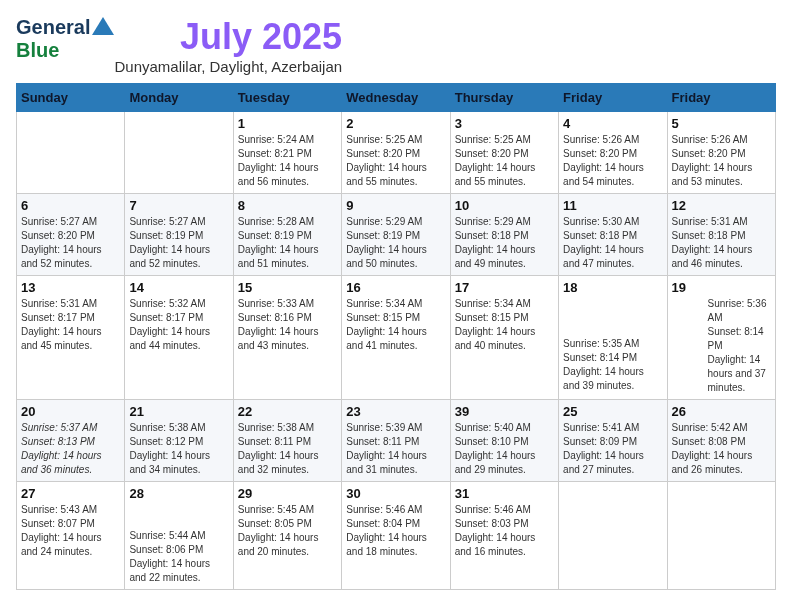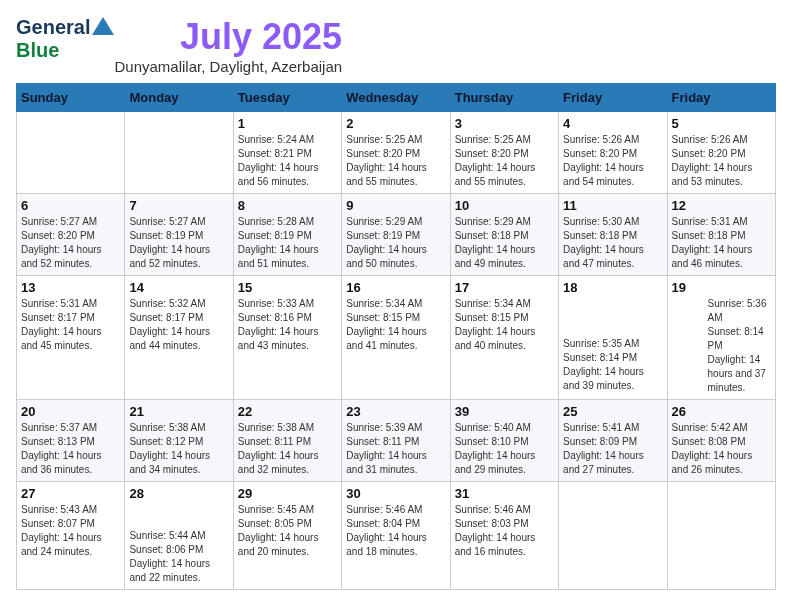--- a/index.html
+++ b/index.html
@@ -239,21 +239,21 @@
         <td>
           <span class="day-num">19</span>
           <div class="day-info" style="white-space: pre-line; margin-left: 36px;">Sunrise: 5:36 AM
 Sunset: 8:14 PM
 Daylight: 14 hours and 37 minutes.</div>
         </td>
       </tr>
       <tr>
         <td>
           <span class="day-num">20</span>
-          <div class="day-info" style="white-space: pre-line;">Sunrise: 5:37 AM
+          <div class="day-info" style="white-space: pre-line; font-style: italic;">Sunrise: 5:37 AM
 Sunset: 8:13 PM
 Daylight: 14 hours and 36 minutes.</div>
         </td>
         <td>
           <span class="day-num">21</span>
           <div class="day-info" style="white-space: pre-line;">Sunrise: 5:38 AM
 Sunset: 8:12 PM
 Daylight: 14 hours and 34 minutes.</div>
         </td>
         <td>

